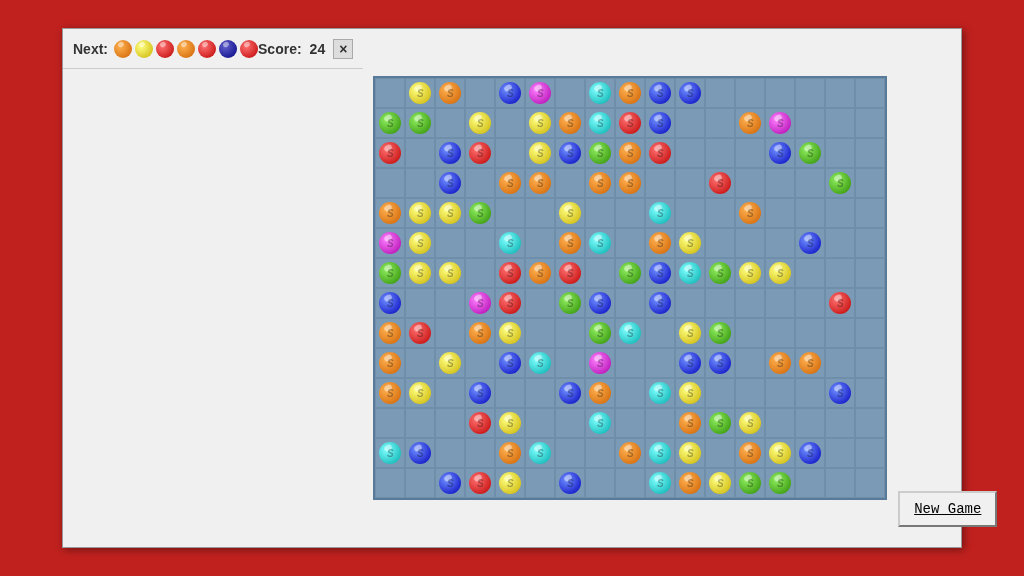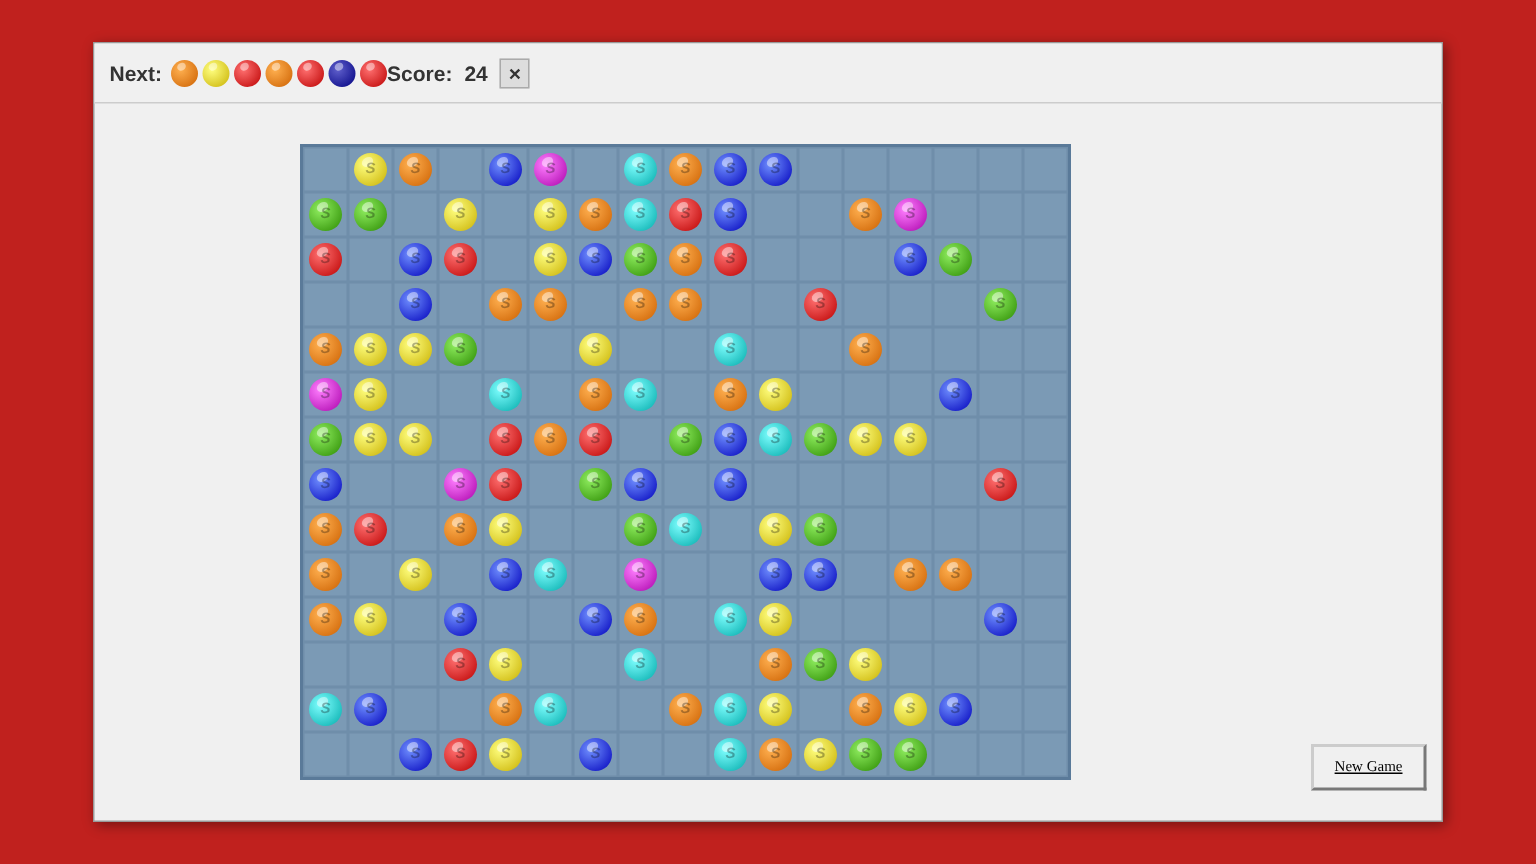--- a/index.html
+++ b/index.html
@@ -13,21 +13,21 @@
       font-family: 'Segoe UI', Arial, sans-serif;
       overflow: hidden;
     }
     .window {
       width: 900px;
       height: 520px;
       background: #f0f0f0;
       border: 1px solid #999;
       box-shadow: 2px 2px 8px rgba(0,0,0,0.4);
       display: flex;
-      flex-direction: column;
+      flex-direction: row;
     }
     .titlebar {
       display: flex;
       align-items: center;
       padding: 0 10px;
       height: 40px;
       background: #f0f0f0;
       border-bottom: 1px solid #ccc;
       flex-shrink: 0;
     }
@@ -159,26 +159,26 @@
     .sidebar {
       width: 100px;
       display: flex;
       flex-direction: column;
       align-items: flex-end;
       justify-content: flex-end;
       padding-bottom: 10px;
     }
     .new-game-btn {
       padding: 8px 14px;
-      font-size: 10px;
+      font-size: 14px;
       background: #f0f0f0;
       border: 2px outset #ccc;
       cursor: pointer;
       text-decoration: underline;
-      font-family: Liberation Serif, serif;
+      font-family: Liberation Mono, monospace;
     }
   </style>
 </head>
 <body>
 
 <div class="window">
   <div class="titlebar">
     <span class="next-label">Next:</span>
     <div class="next-balls">
       <div class="small-ball ball-orange"></div>

